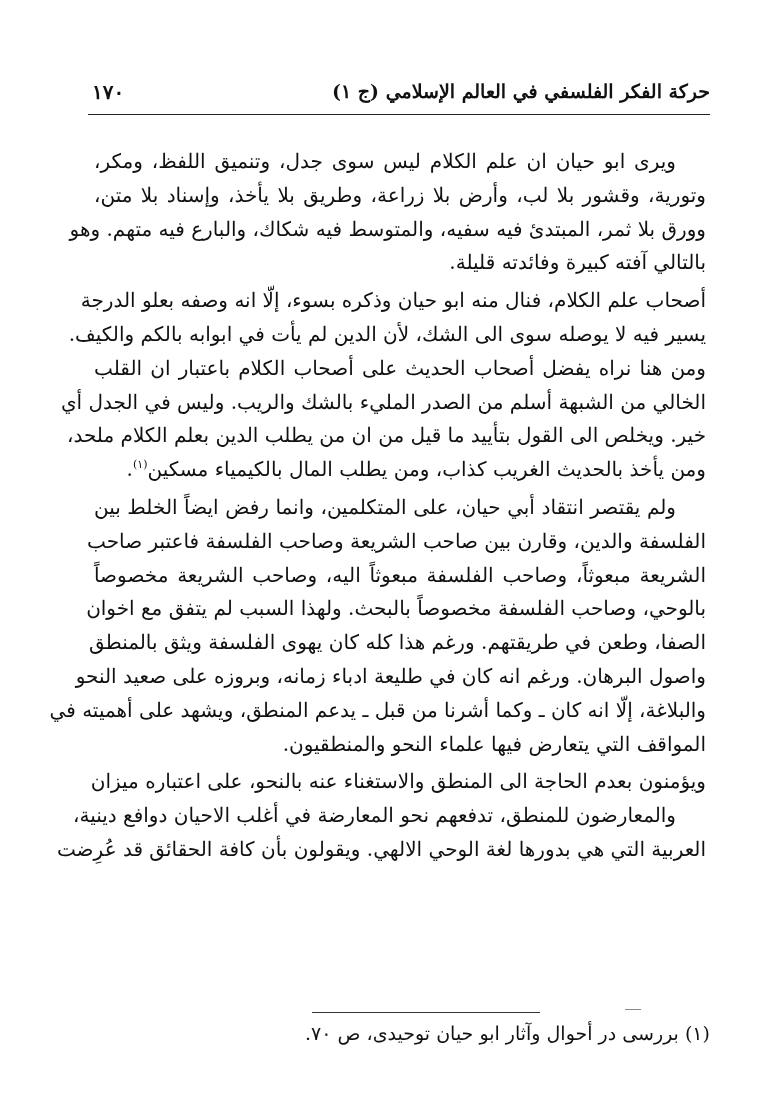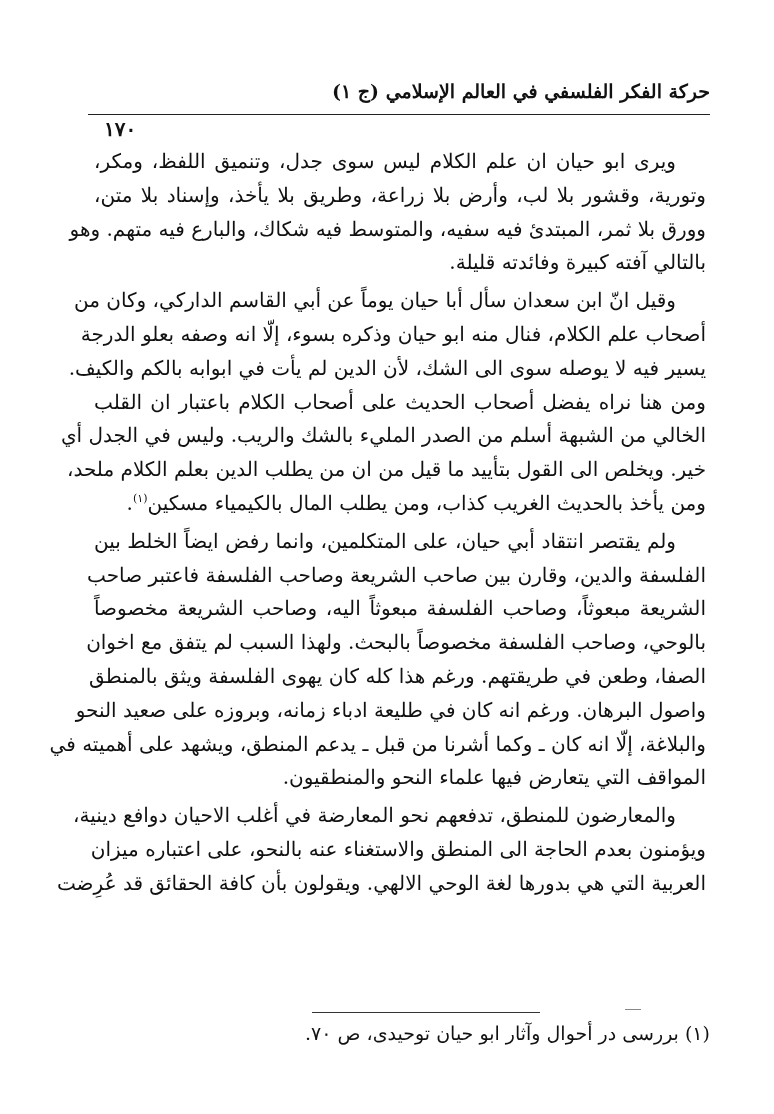--- a/index.html
+++ b/index.html
@@ -11,22 +11,22 @@
   }
   .header {
     position: absolute; left: 88px; top: 78px; width: 622px; height: 36px;
     border-bottom: 1.5px solid #222;
   }
   .running-title {
     position: absolute; right: 0; top: 2px;
     font-size: 19px; font-weight: bold; white-space: nowrap; text-align: center;
   }
   .page-number {
-    position: absolute; left: 16px; top: 2px;
-    font-size: 20px; font-weight: bold; margin-top: 37px;
+    position: absolute; left: 4px; top: 2px;
+    font-size: 20px; font-weight: bold;
   }
   .body-text {
     position: absolute; left: 90px; top: 141px; width: 620px;
     font-size: 20px; line-height: 33.8px; text-align: justify; text-align-last: right;
   }
   .para { margin: 4px; }
   .line { display: block; white-space: nowrap; text-align: justify; text-align-last: justify; }
   .line.last { text-align-last: right; }
   .line.indent { padding-right: 30px; }
   sup.ref { font-size: 11px; vertical-align: super; line-height: 0; }
@@ -55,43 +55,42 @@
   <div class="body-text">
 
     <p class="para">
       <span class="line indent">ويرى ابو حيان ان علم الكلام ليس سوى جدل، وتنميق اللفظ، ومكر،</span>
       <span class="line">وتورية، وقشور بلا لب، وأرض بلا زراعة، وطريق بلا يأخذ، وإسناد بلا متن،</span>
       <span class="line">وورق بلا ثمر، المبتدئ فيه سفيه، والمتوسط فيه شكاك، والبارع فيه متهم. وهو</span>
       <span class="line last">بالتالي آفته كبيرة وفائدته قليلة.</span>
     </p>
 
     <p class="para">
-      <span class="line indent">وقيل انّ ابن سعدان سأل أبا حيان يوماً عن أبي القاسم الداركي، وكان من</span>
       <span class="line">أصحاب علم الكلام، فنال منه ابو حيان وذكره بسوء، إلّا انه وصفه بعلو الدرجة</span>
       <span class="line">يسير فيه لا يوصله سوى الى الشك، لأن الدين لم يأت في ابوابه بالكم والكيف.</span>
       <span class="line">ومن هنا نراه يفضل أصحاب الحديث على أصحاب الكلام باعتبار ان القلب</span>
       <span class="line">الخالي من الشبهة أسلم من الصدر المليء بالشك والريب. وليس في الجدل أي</span>
       <span class="line">خير. ويخلص الى القول بتأييد ما قيل من ان من يطلب الدين بعلم الكلام ملحد،</span>
       <span class="line last"><span>ومن يأخذ بالحديث الغريب كذاب، ومن يطلب المال بالكيمياء مسكين</span><sup class="ref">(١)</sup><span>.</span></span>
     </p>
 
     <p class="para">
       <span class="line indent">ولم يقتصر انتقاد أبي حيان، على المتكلمين، وانما رفض ايضاً الخلط بين</span>
       <span class="line">الفلسفة والدين، وقارن بين صاحب الشريعة وصاحب الفلسفة فاعتبر صاحب</span>
       <span class="line">الشريعة مبعوثاً، وصاحب الفلسفة مبعوثاً اليه، وصاحب الشريعة مخصوصاً</span>
       <span class="line">بالوحي، وصاحب الفلسفة مخصوصاً بالبحث. ولهذا السبب لم يتفق مع اخوان</span>
       <span class="line">الصفا، وطعن في طريقتهم. ورغم هذا كله كان يهوى الفلسفة ويثق بالمنطق</span>
       <span class="line">واصول البرهان. ورغم انه كان في طليعة ادباء زمانه، وبروزه على صعيد النحو</span>
       <span class="line">والبلاغة، إلّا انه كان ـ وكما أشرنا من قبل ـ يدعم المنطق، ويشهد على أهميته في</span>
       <span class="line last">المواقف التي يتعارض فيها علماء النحو والمنطقيون.</span>
     </p>
 
     <p class="para">
+      <span class="line">ويؤمنون بعدم الحاجة الى المنطق والاستغناء عنه بالنحو، على اعتباره ميزان</span>
       <span class="line indent">والمعارضون للمنطق، تدفعهم نحو المعارضة في أغلب الاحيان دوافع دينية،</span>
-      <span class="line">ويؤمنون بعدم الحاجة الى المنطق والاستغناء عنه بالنحو، على اعتباره ميزان</span>
       <span class="line">العربية التي هي بدورها لغة الوحي الالهي. ويقولون بأن كافة الحقائق قد عُرِضت</span>
     </p>
   </div>
 
   <div class="footnote-rule-dash"></div>
   <div class="footnote-rule"></div>
   <div class="footnote">(١) بررسى در أحوال وآثار ابو حيان توحيدى، ص ٧٠.</div>
 </div>
 
 </body></html>

